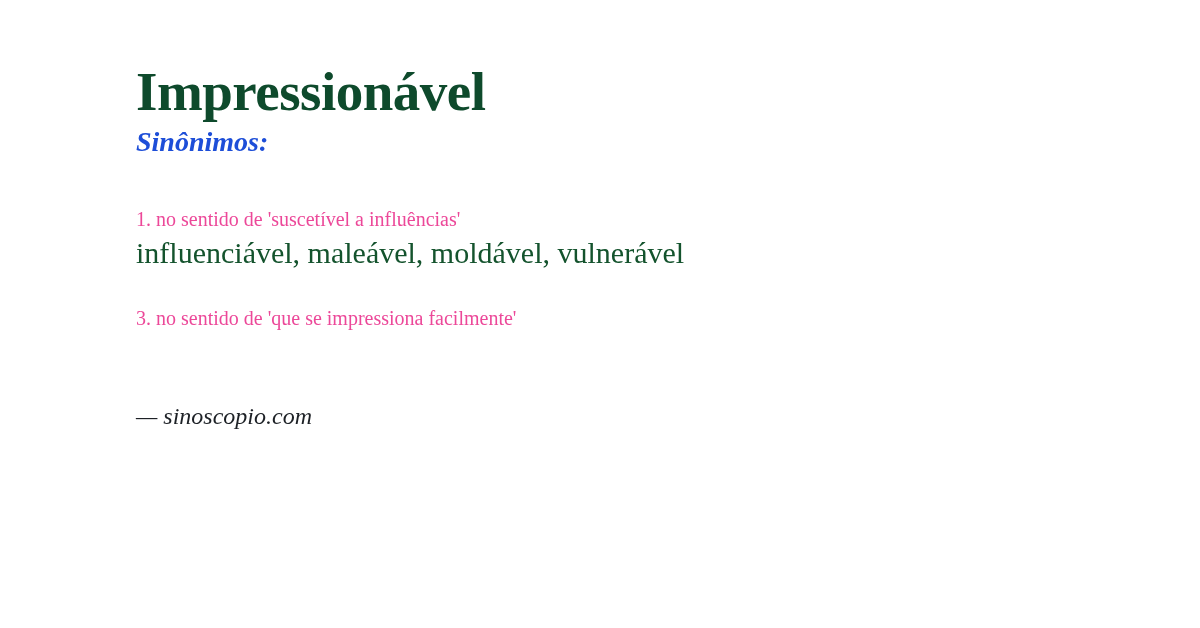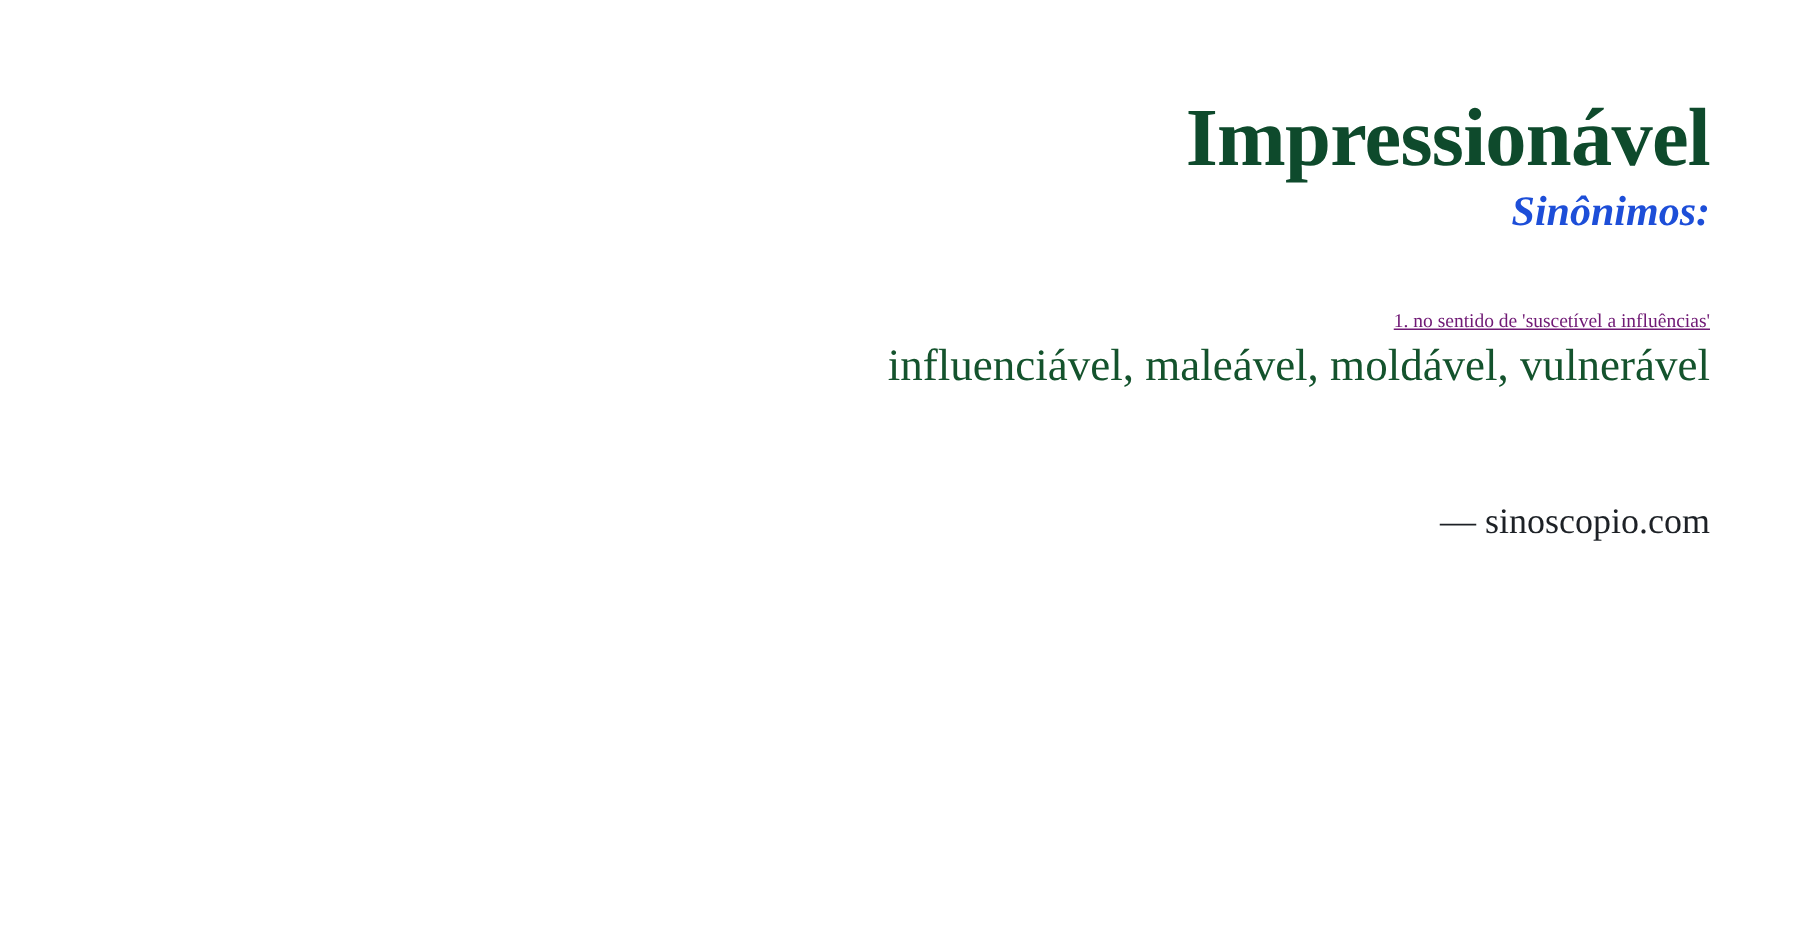--- a/index.html
+++ b/index.html
@@ -9,24 +9,23 @@
   }
   body {
     width: 1200px;
     height: 628px;
     position: relative;
     overflow: hidden;
     font-family: "Liberation Serif", "DejaVu Serif", serif;
   }
   .container {
     position: absolute;
-    left: 152px;
+    left: 136px;
     top: 64px;
     right: 60px;
-    text-align: right;
   }
   .title {
     margin: 0;
     font-size: 55px;
     line-height: 1.0;
     font-weight: 700;
     color: #0e4a2c;
     letter-spacing: -0.5px;
   }
   .subtitle {
@@ -37,34 +36,34 @@
     font-style: italic;
     color: #1d4ed8;
   }
   .senses {
     margin-top: 50px;
   }
   .sense {
     margin-bottom: 33px;
   }
   .sense-label {
-    font-size: 13px;
+    font-size: 20px;
     line-height: 1.3;
-    color: #701a75;
-    text-decoration: underline;
+    color: #ec4899;
   }
   .sense-synonyms {
     font-size: 30px;
     line-height: 1.3;
     margin-top: 1px;
     color: #14532d;
   }
   .footer {
     margin-top: 72px;
     font-size: 24px;
+    font-style: italic;
     color: #1d2126;
   }
 </style>
 </head>
 <body>
 
 <div class="container">
 
   <h1 class="title">Impressionável</h1>
 
@@ -72,19 +71,20 @@
 
   <div class="senses">
 
     <div class="sense">
       <div class="sense-label">1. no sentido de 'suscetível a influências'</div>
       <div class="sense-synonyms">influenciável, maleável, moldável, vulnerável</div>
     </div>
 
 
     <div class="sense">
+      <div class="sense-label">3. no sentido de 'que se impressiona facilmente'</div>
     </div>
 
   </div>
 
   <div class="footer">— sinoscopio.com</div>
 
 </div>
 
 </body></html>

